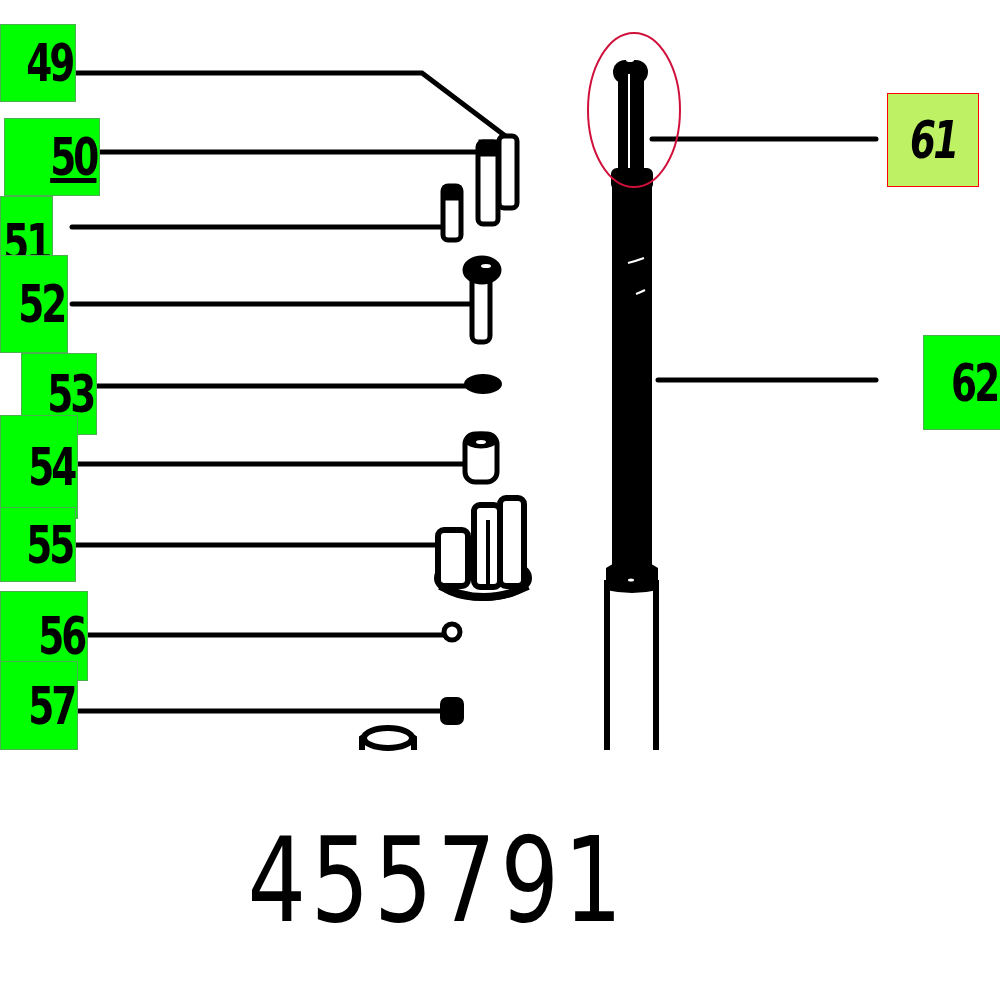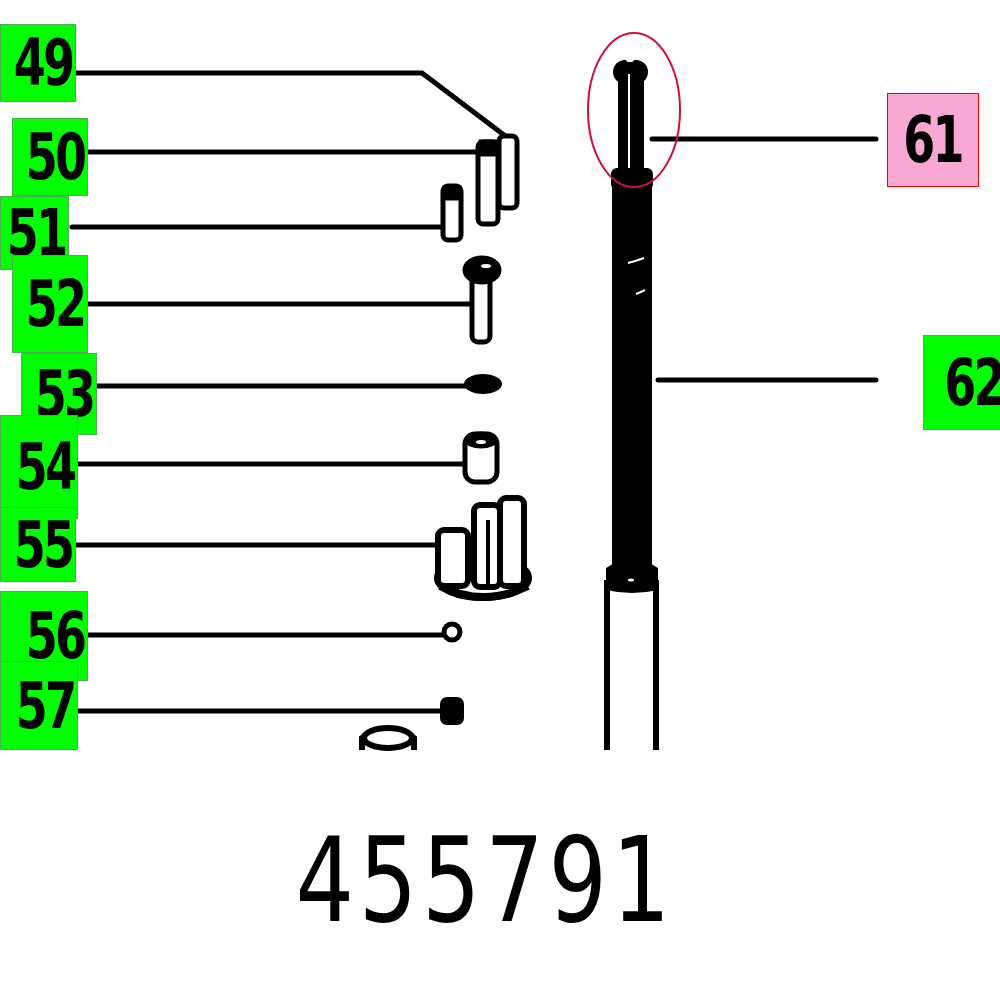--- a/index.html
+++ b/index.html
@@ -5,38 +5,38 @@
     html, body { margin: 0; padding: 0; background: #ffffff; }
     body { width: 1000px; height: 1000px; position: relative; overflow: hidden; font-family: "DejaVu Sans Condensed", "DejaVu Sans", sans-serif; }
     .label {
       position: absolute;
       background: #00ff00;
       border: 1px solid #4caf50;
       box-sizing: border-box;
       color: #000;
       font-family: "DejaVu Sans", sans-serif;
       font-weight: bold;
-      font-size: 64px;
+      font-size: 52px;
       line-height: 1;
       display: flex;
       align-items: center;
       justify-content: flex-end;
       overflow: hidden;
       letter-spacing: -4px;
       transform-origin: left center;
     }
     .label span { display: inline-block; transform: scaleX(0.72); transform-origin: right center; padding-right: 4px; }
-    .label.red { background: #f9a8d4; border-color: #ff0000; justify-content: center; }
+    .label.red { background: #bef264; border-color: #ff0000; justify-content: center; font-style: italic; }
     .label.red span, .label.right span { transform-origin: center center; padding-right: 0; }
     .label.right { justify-content: center; margin-left: 36px; }
     svg.drawing { position: absolute; left: 0; top: 0; }
     .part-number {
       position: absolute;
       left: 290px; top: 820px; width: 390px; height: 120px;
-      display: flex; align-items: center; justify-content: center;
+      display: flex; align-items: center; justify-content: flex-end;
       font-family: "DejaVu Sans", sans-serif;
       font-size: 118px;
       color: #000;
       letter-spacing: 6px;
     }
     .part-number span { display: inline-block; transform: scaleX(0.78); }
   </style>
 </head>
 <body>
 
@@ -119,27 +119,27 @@
     <line x1="607" y1="580" x2="607" y2="750"></line>
     <line x1="656" y1="580" x2="656" y2="750"></line>
   </g>
 
   <ellipse cx="634" cy="110" rx="46" ry="77" fill="none" stroke="#d0103a" stroke-width="2"></ellipse>
 </svg>
 
 <div class="label" style="left:0; top:24px; width:76px; height:78px;">
     <span>49</span>
   </div>
-<div class="label" style="left:12px; top:118px; width:76px; height:78px;">
+<div class="label" style="left:4px; top:118px; width:96px; height:78px;text-decoration:underline;">
     <span>50</span>
   </div>
-<div class="label" style="left:0; top:196px; width:69px; height:74px;">
+<div class="label" style="left:0; top:196px; width:53px; height:74px;align-items:flex-end;">
     <span>51</span>
   </div>
-<div class="label" style="left:12px; top:255px; width:76px; height:98px;">
+<div class="label" style="left:0; top:255px; width:68px; height:98px;">
     <span>52</span>
   </div>
 <div class="label" style="left:0; top:353px; width:76px; height:82px;margin-left:21px;">
     <span>53</span>
   </div>
 <div class="label" style="left:0; top:415px; width:78px; height:104px;">
     <span>54</span>
   </div>
 <div class="label" style="left:0; top:507px; width:76px; height:75px;">
     <span>55</span>

